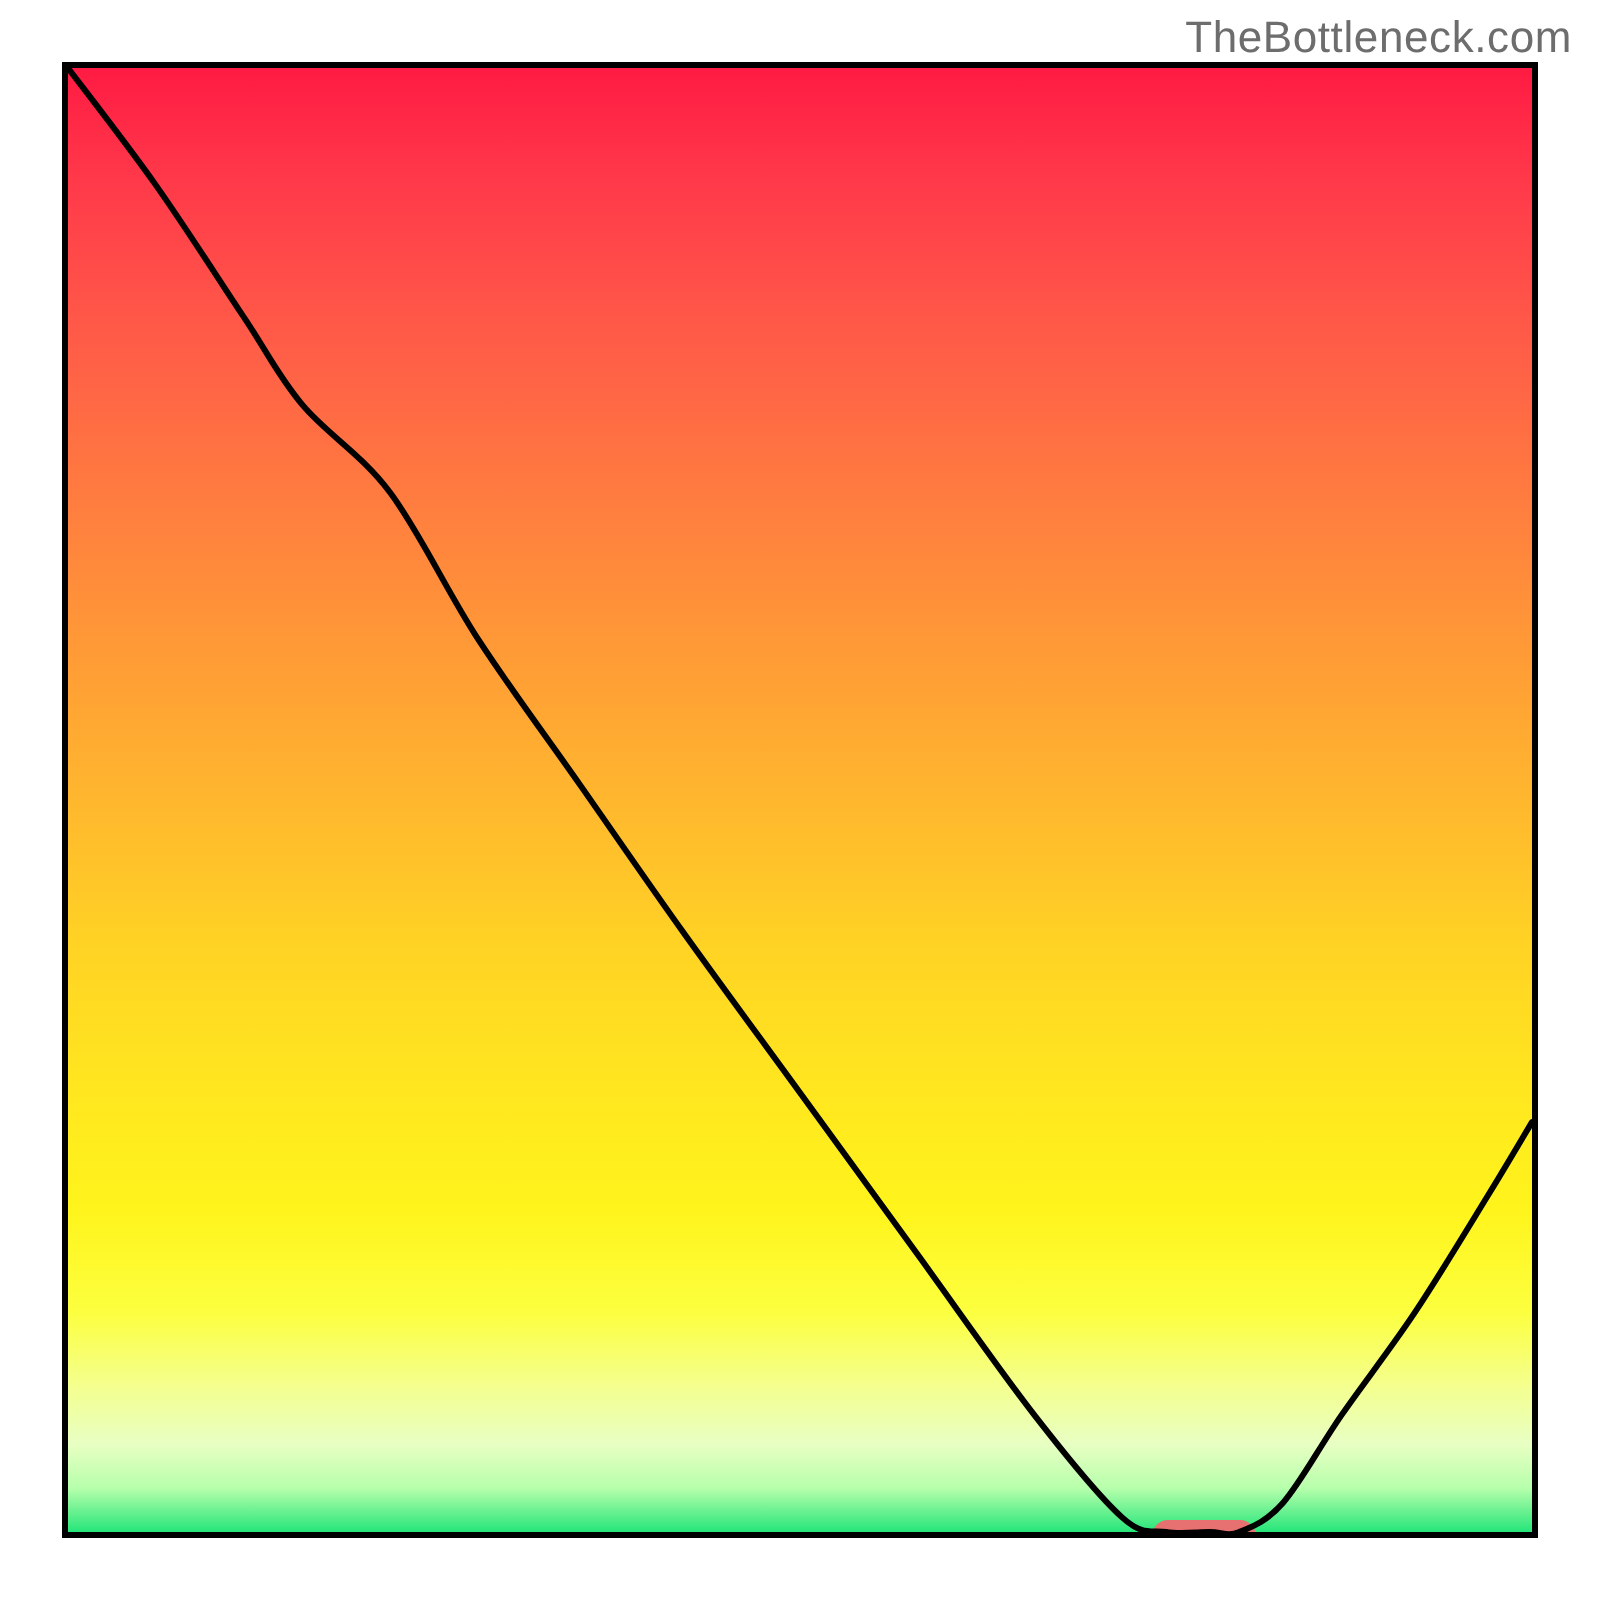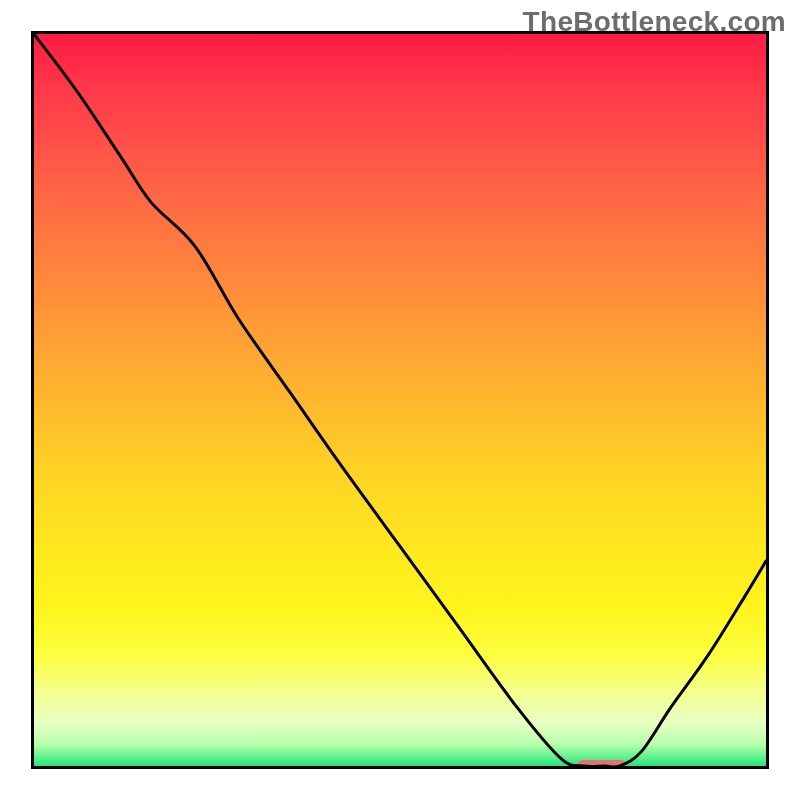--- a/index.html
+++ b/index.html
@@ -3,22 +3,22 @@
 <meta charset="utf-8">
 <style>
   * { margin: 0; padding: 0; box-sizing: border-box; }
   html, body { width: 800px; height: 800px; overflow: hidden; background: #fff; }
   .wrap { position: relative; width: 800px; height: 800px; }
   .watermark {
     position: absolute;
     top: 6px;
     right: 14px;
     font-family: Arial, Helvetica, sans-serif;
-    font-size: 28px;
-    font-weight: bold;
+    font-size: 22px;
+    font-weight: normal;
     color: #6d6d6d;
     letter-spacing: 0.3px;
   }
   .plot-area {
     position: absolute;
     left: 31px;
     top: 31px;
     width: 738px;
     height: 738px;
     border: 3px solid #000;

